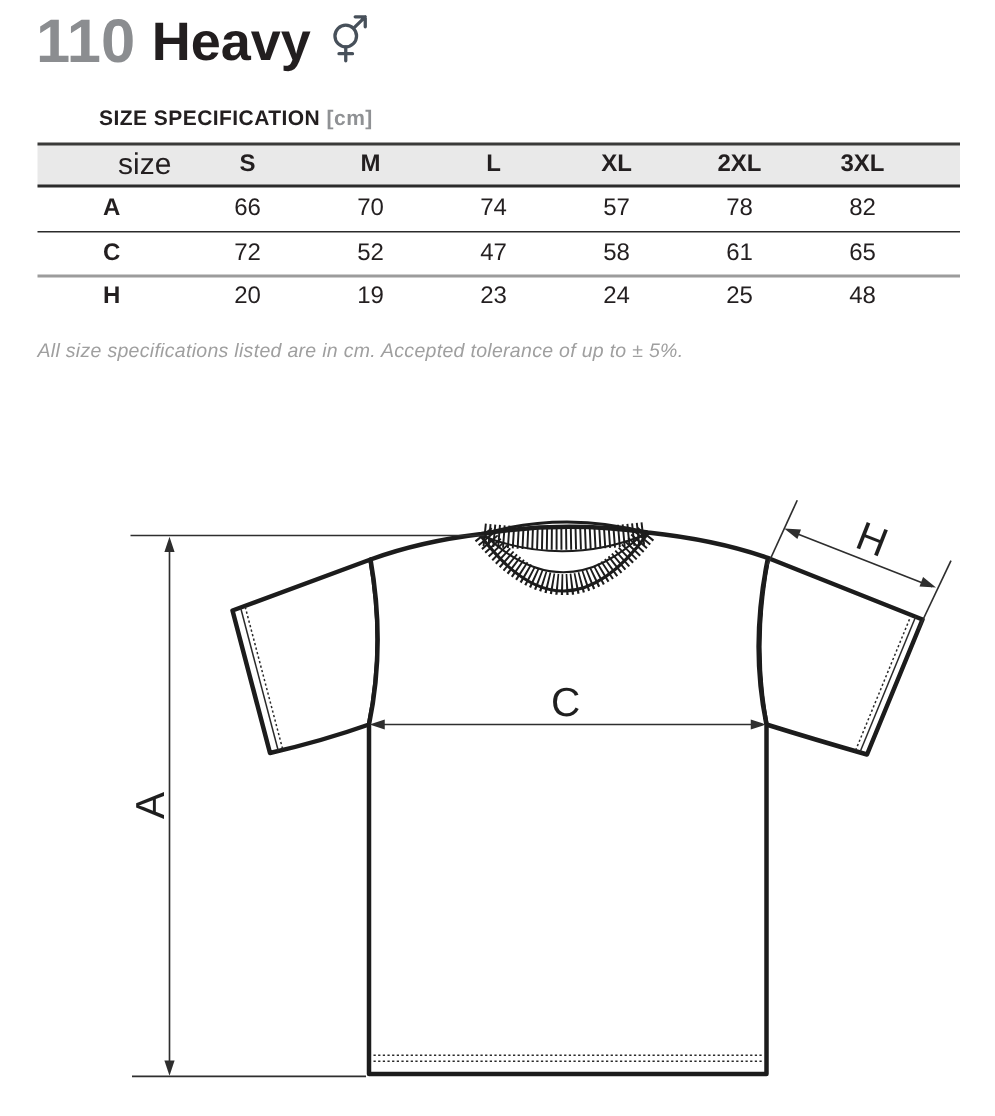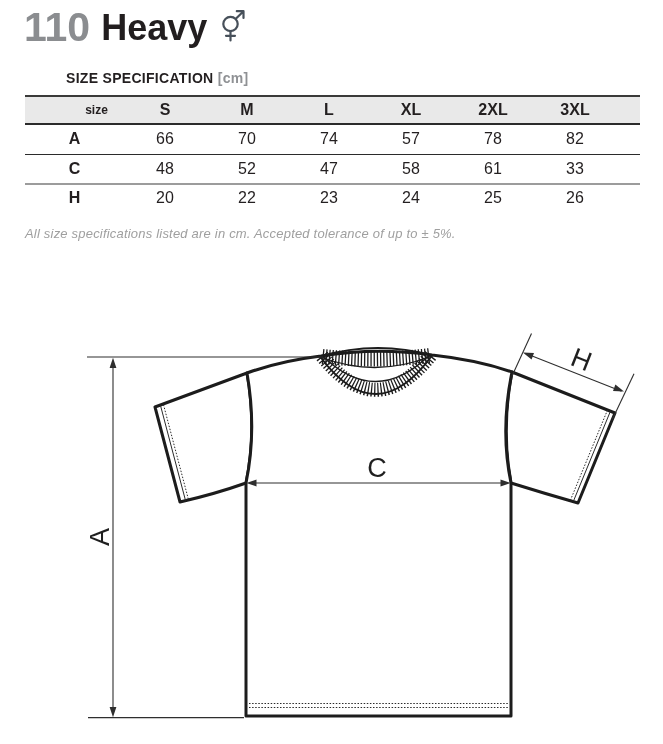--- a/index.html
+++ b/index.html
@@ -36,21 +36,21 @@
   .spec-table {
     position:absolute; left:25px; top:95px; width:615px;
     border-collapse:collapse; table-layout:fixed;
     border-top:2px solid #3a3a39;
   }
   .spec-table td { text-align:center; vertical-align:middle; font-size:16px; }
   .spec-table thead td {
     background:#e9e9e9; height:28px; font-weight:bold;
     border-bottom:2px solid #2b2b2b;
   }
-  .spec-table thead td.size-label { font-weight:bold; font-size:12px;padding-left:44px; }
+  .spec-table thead td.size-label { font-weight:normal; font-size:20px;padding-left:44px; }
   .spec-table tr.row-a td { height:30px; border-bottom:1.5px solid #2b2b2b; }
   .spec-table tr.row-c td { height:30px; border-bottom:2.5px solid #9c9c9c; }
   .spec-table tr.row-h td { height:26px; }
   .spec-table td.rlabel { font-weight:bold; }
   
   .footnote {
     position:absolute; left:25px; top:215px;
     font-size:13px; font-style:italic; color:#9f9f9f;
     letter-spacing:0.2px;
     margin-top:11px;
@@ -113,36 +113,36 @@
         <td>66</td>
         <td>70</td>
         <td>74</td>
         <td>57</td>
         <td>78</td>
         <td>82</td>
         <td></td>
       </tr>
       <tr class="row-c">
         <td class="rlabel">C</td>
-        <td>48</td>
+        <td>72</td>
         <td>52</td>
         <td>47</td>
         <td>58</td>
         <td>61</td>
-        <td>33</td>
+        <td>65</td>
         <td></td>
       </tr>
       <tr class="row-h">
         <td class="rlabel">H</td>
         <td>20</td>
-        <td>22</td>
+        <td>19</td>
         <td>23</td>
         <td>24</td>
         <td>25</td>
-        <td>26</td>
+        <td>48</td>
         <td></td>
       </tr>
     </tbody>
   </table>
 
   <div class="footnote">All size specifications listed are in cm. Accepted tolerance of up to ± 5%.</div>
 
   <svg class="diagram-svg" width="663" height="744" viewBox="0 0 663 744" fill="none">
 
     <g>

